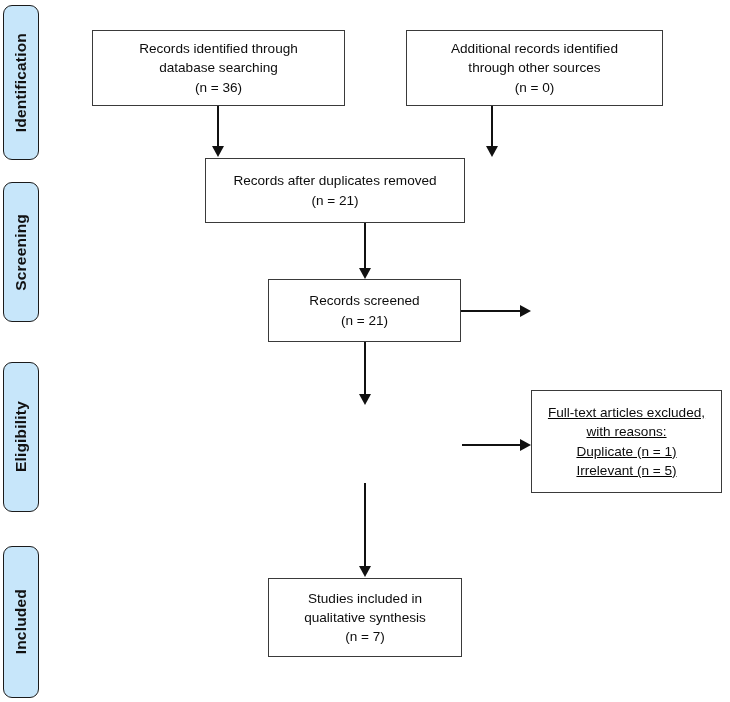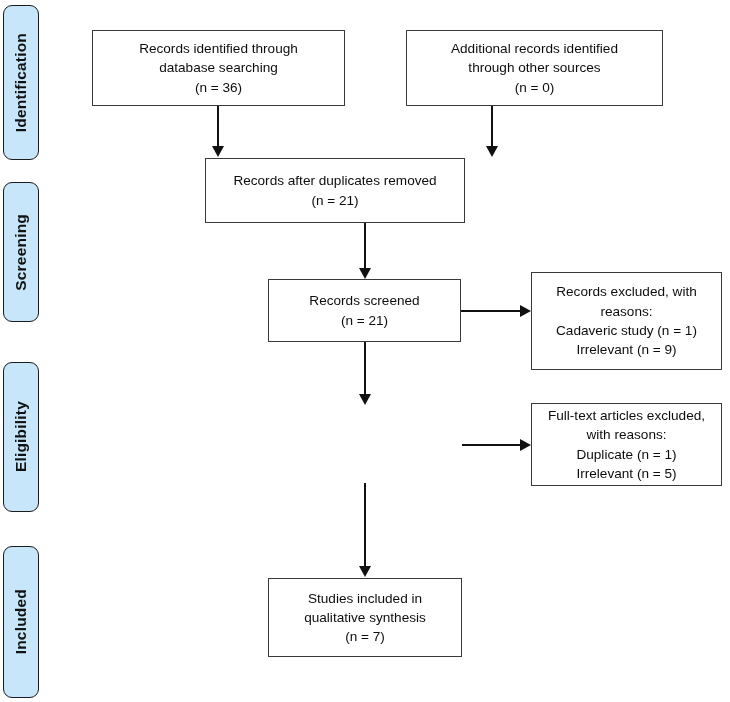--- a/index.html
+++ b/index.html
@@ -128,35 +128,29 @@
   </div>
 
   <div class="connector v-line" style="left:364px; top:223px; height:45px;"></div>
   <div class="arrow-down" style="left:359px; top:268px;"></div>
 
   <div class="node" style="left:268px; top:279px; width:193px; height:63px;">
     <span class="node-text">Records screened
 (n = 21)</span>
   </div>
 
-  <div class="node" style="left:531px; top:272px; width:191px; height:98px;">
-    <span class="node-text">Records excluded, with
-reasons:
-Cadaveric study (n = 1)
-Irrelevant (n = 9)</span>
-  </div>
 
   <div class="connector h-line" style="left:461px; top:310px; width:60px;"></div>
   <div class="arrow-right" style="left:520px; top:305px;"></div>
 
   <div class="connector v-line" style="left:364px; top:342px; height:52px;"></div>
   <div class="arrow-down" style="left:359px; top:394px;"></div>
 
 
-  <div class="node" style="left:531px; top:403px; width:191px; height:83px;">
+  <div class="node" style="left:531px; top:390px; width:191px; height:103px;text-decoration:underline;">
     <span class="node-text">Full-text articles excluded,
 with reasons:
 Duplicate (n = 1)
 Irrelevant (n = 5)</span>
   </div>
 
   <div class="connector h-line" style="left:462px; top:444px; width:59px;"></div>
   <div class="arrow-right" style="left:520px; top:439px;"></div>
 
   <div class="connector v-line" style="left:364px; top:483px; height:83px;"></div>

